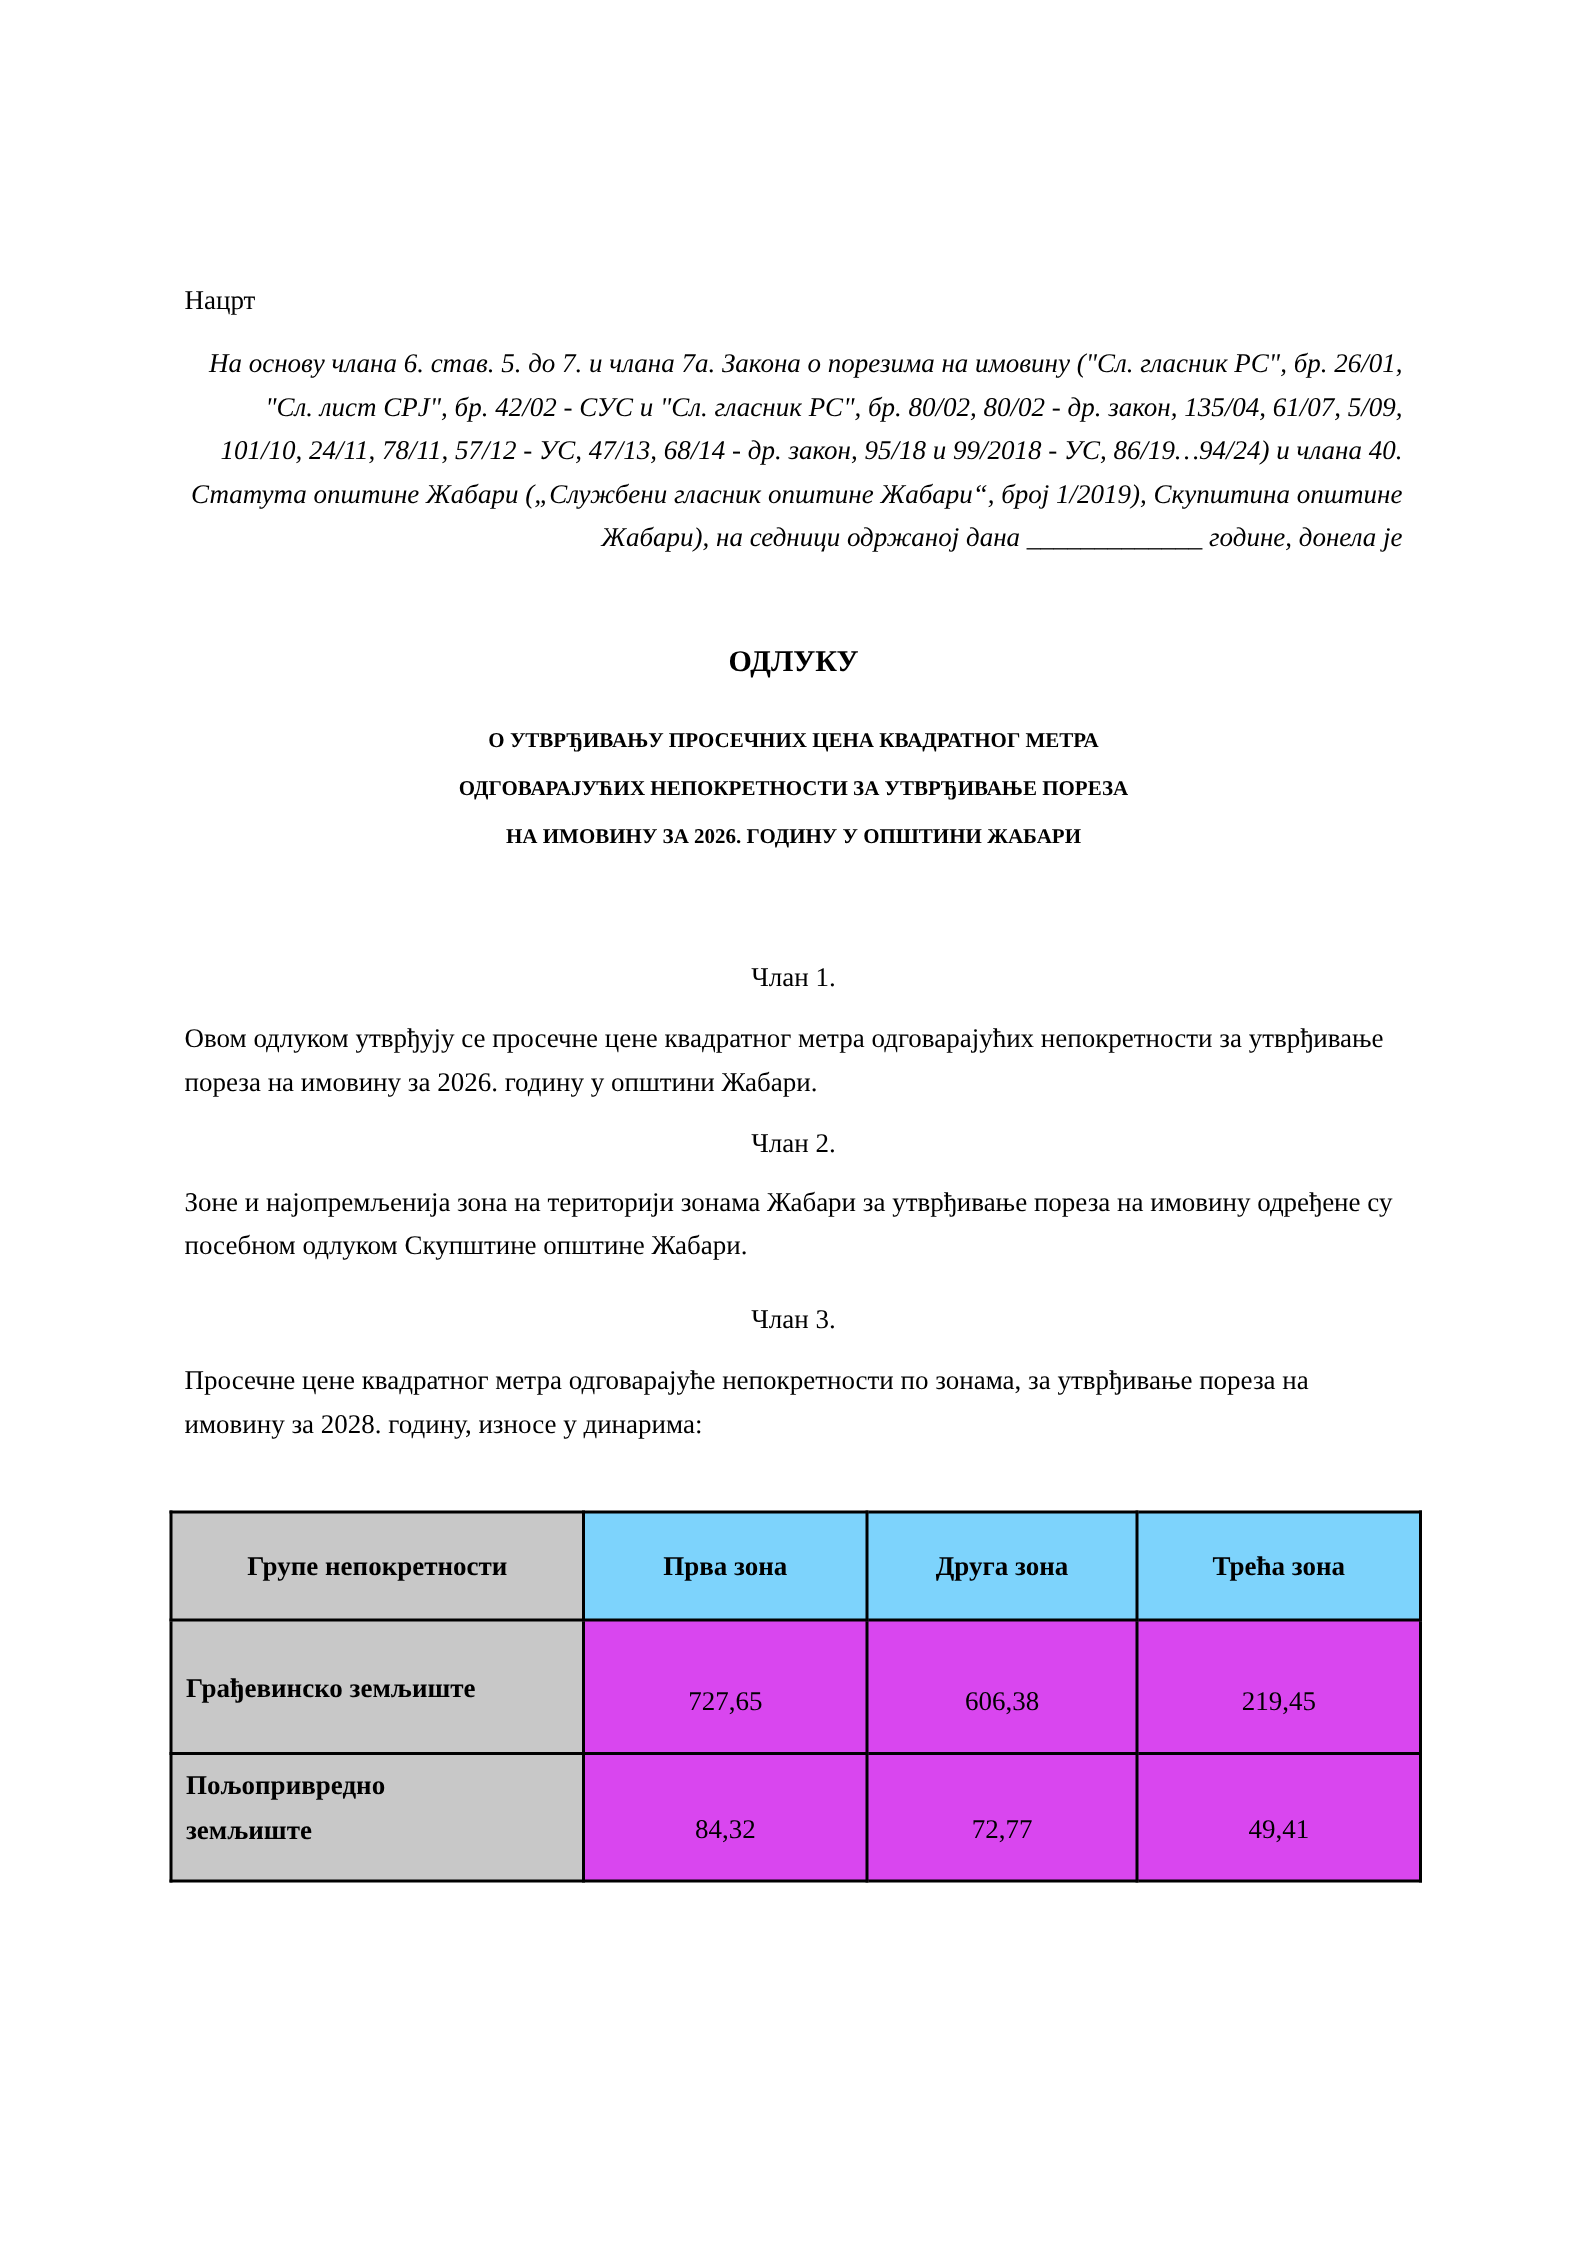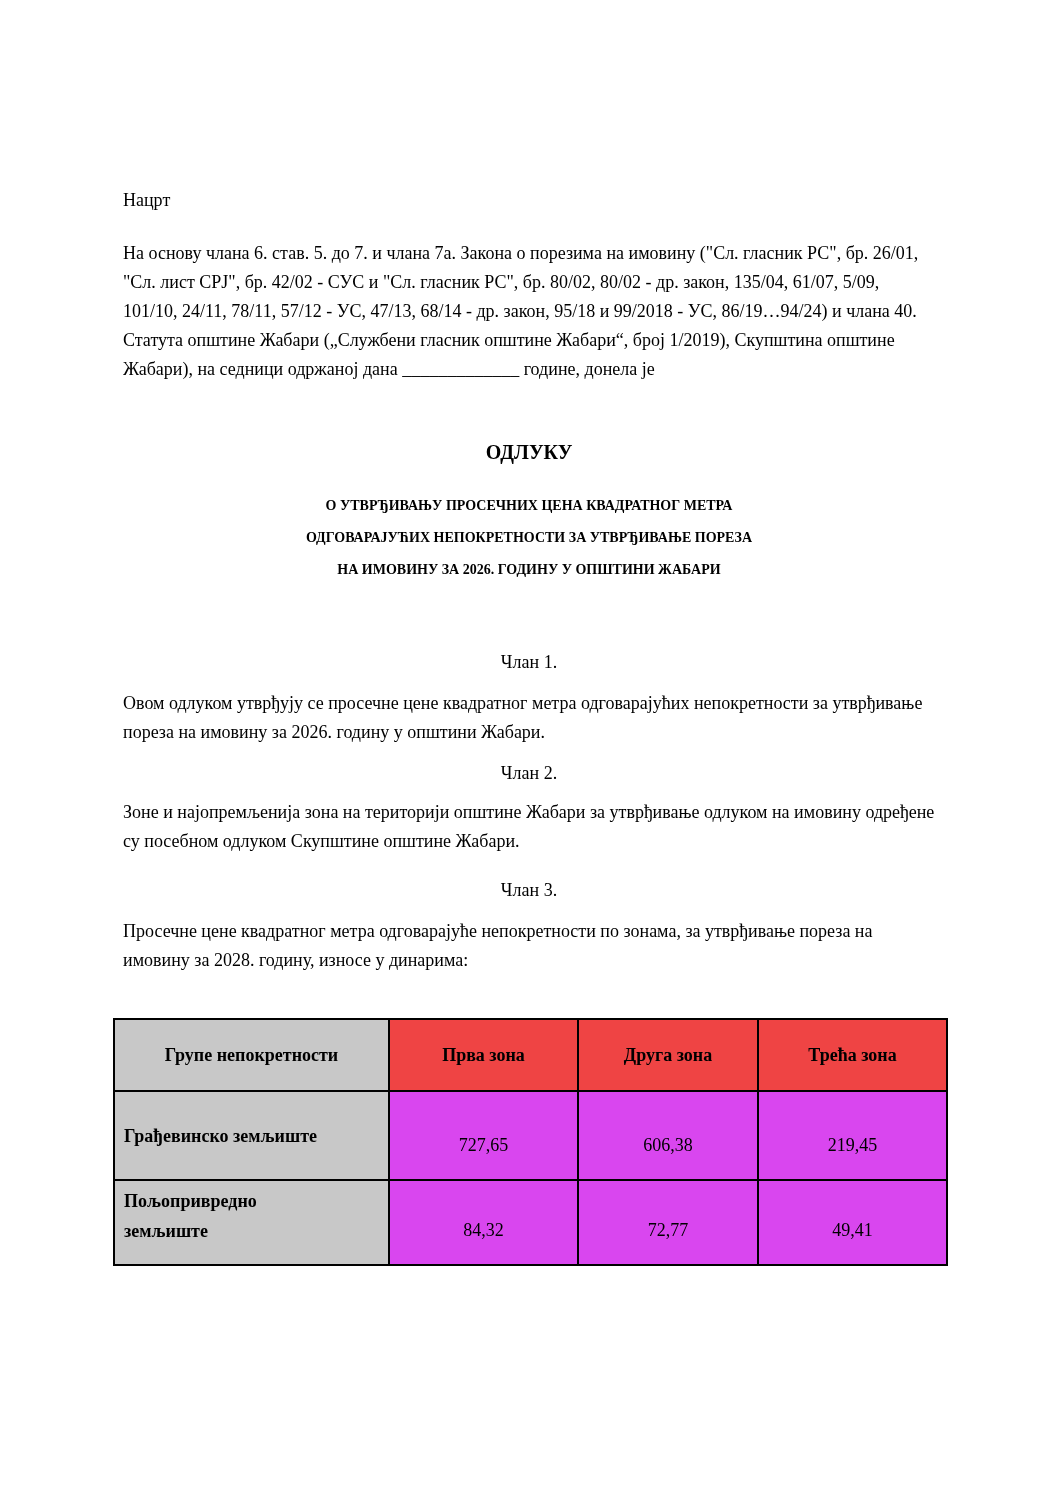--- a/index.html
+++ b/index.html
@@ -11,21 +11,21 @@
     margin: 0 auto;
     background: #ffffff;
     color: #000000;
     font-family: "Liberation Serif", "DejaVu Serif", serif;
     font-size: 18px;
     line-height: 29px;
     padding: 186px 123px 0 123px;
     overflow: hidden;
   }
   .draft { margin: 0; }
-  .intro { margin-top: 24px; text-align: left; }
+  .intro { margin-top: 13px; text-align: right; font-style: italic; }
   .decision {
     margin-top: 52px;
     text-align: center;
     font-weight: bold;
     font-size: 20px;
     line-height: 32px;
   }
   .title {
     margin-top: 22px;
     text-align: center;
@@ -45,21 +45,21 @@
     border-collapse: collapse;
     table-layout: fixed;
   }
   table.zones th, table.zones td {
     border: 2px solid #000000;
   }
   table.zones th {
     font-weight: bold;
     text-align: center;
     vertical-align: middle;
-    background: #ef4444;
+    background: #7dd3fc;
     height: 72px;
   }
   table.zones th.grp { background: #c8c8c8; }
   td.label {
     background: #c8c8c8;
     font-weight: bold;
     text-align: left;
     vertical-align: middle;
     padding-left: 9px;
     line-height: 30px;
@@ -88,21 +88,21 @@
   <div class="title">
     <div class="title-line">О УТВРЂИВАЊУ ПРОСЕЧНИХ ЦЕНА КВАДРАТНОГ МЕТРА</div>
     <div class="title-line">ОДГОВАРАЈУЋИХ НЕПОКРЕТНОСТИ ЗА УТВРЂИВАЊЕ ПОРЕЗА</div>
     <div class="title-line">НА ИМОВИНУ ЗА 2026. ГОДИНУ У ОПШТИНИ ЖАБАРИ</div>
   </div>
 
   <div class="clan first">Члан 1.</div>
   <p class="para">Овом одлуком утврђују се просечне цене квадратног метра одговарајућих непокретности за утврђивање пореза на имовину за 2026. годину у општини Жабари.</p>
 
   <div class="clan">Члан 2.</div>
-  <p class="para p2">Зоне и најопремљенија зона на територији општине Жабари за утврђивање одлуком на имовину одређене су посебном одлуком Скупштине општине Жабари.</p>
+  <p class="para p2">Зоне и најопремљенија зона на територији зонама Жабари за утврђивање пореза на имовину одређене су посебном одлуком Скупштине општине Жабари.</p>
 
   <div class="clan third">Члан 3.</div>
   <p class="para">Просечне цене квадратног метра одговарајуће непокретности по зонама, за утврђивање пореза на имовину за 2028. годину, износе у динарима:</p>
 
   <table class="zones">
     <colgroup>
       <col style="width:275px">
       <col style="width:189px">
       <col style="width:180px">
       <col style="width:189px">

